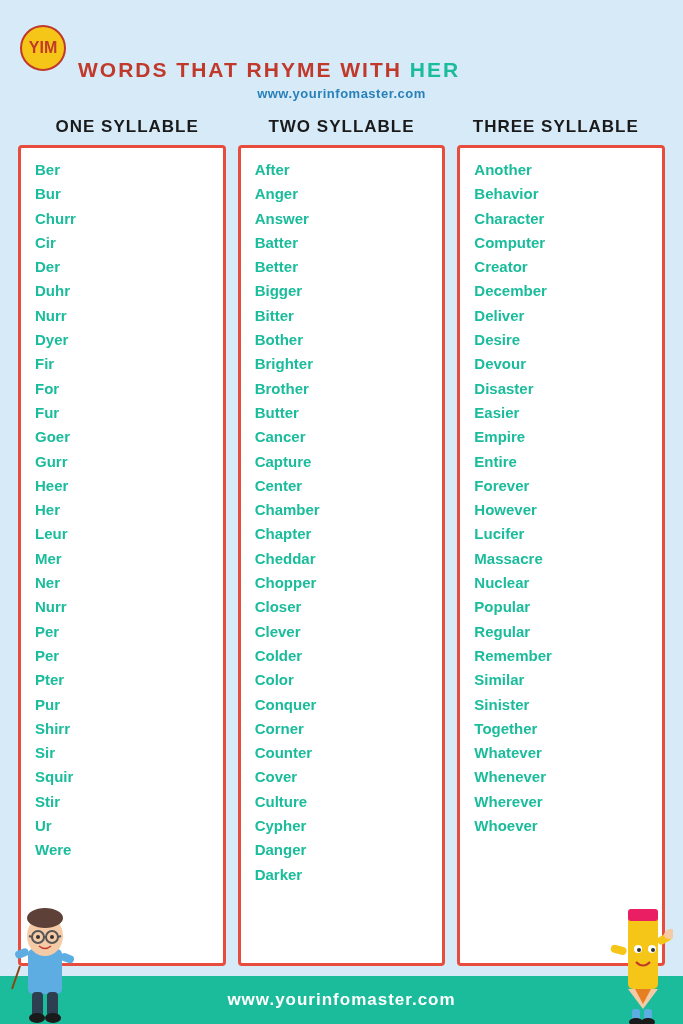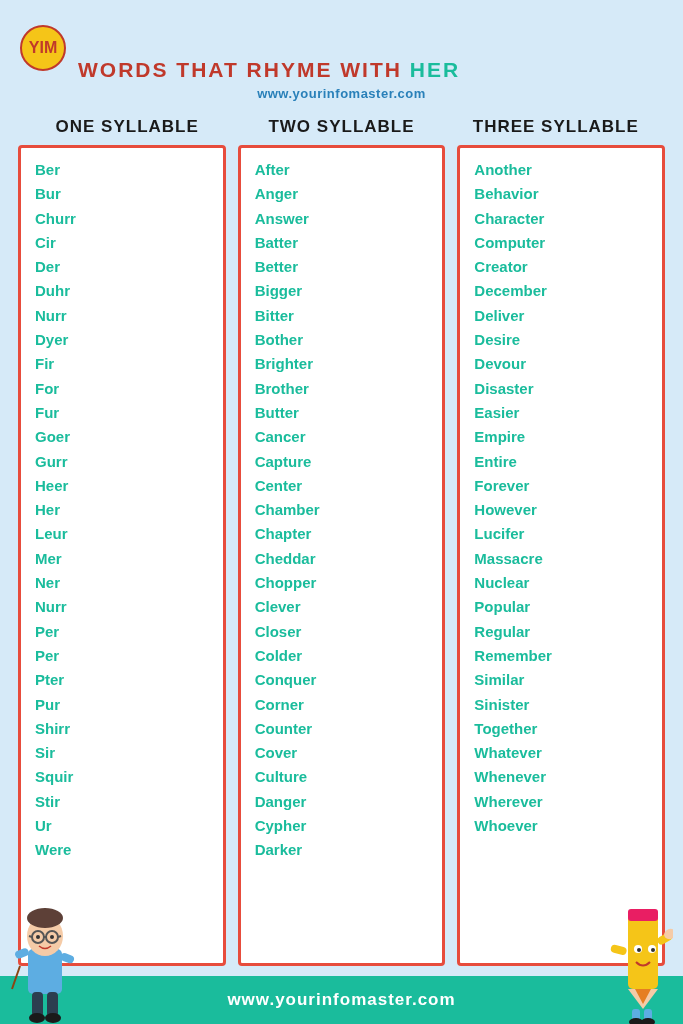--- a/index.html
+++ b/index.html
@@ -206,30 +206,31 @@
       <div class="word-item">Brighter</div>
       <div class="word-item">Brother</div>
       <div class="word-item">Butter</div>
       <div class="word-item">Cancer</div>
       <div class="word-item">Capture</div>
       <div class="word-item">Center</div>
       <div class="word-item">Chamber</div>
       <div class="word-item">Chapter</div>
       <div class="word-item">Cheddar</div>
       <div class="word-item">Chopper</div>
+      <div class="word-item">Closer</div>
       <div class="word-item">Clever</div>
-      <div class="word-item">Closer</div>
       <div class="word-item">Colder</div>
+      <div class="word-item">Color</div>
       <div class="word-item">Conquer</div>
       <div class="word-item">Corner</div>
       <div class="word-item">Counter</div>
       <div class="word-item">Cover</div>
       <div class="word-item">Culture</div>
+      <div class="word-item">Cypher</div>
       <div class="word-item">Danger</div>
-      <div class="word-item">Cypher</div>
       <div class="word-item">Darker</div>
     </div>
   <div class="word-column" id="col2">
       <div class="word-item">Another</div>
       <div class="word-item">Behavior</div>
       <div class="word-item">Character</div>
       <div class="word-item">Computer</div>
       <div class="word-item">Creator</div>
       <div class="word-item">December</div>
       <div class="word-item">Deliver</div>

